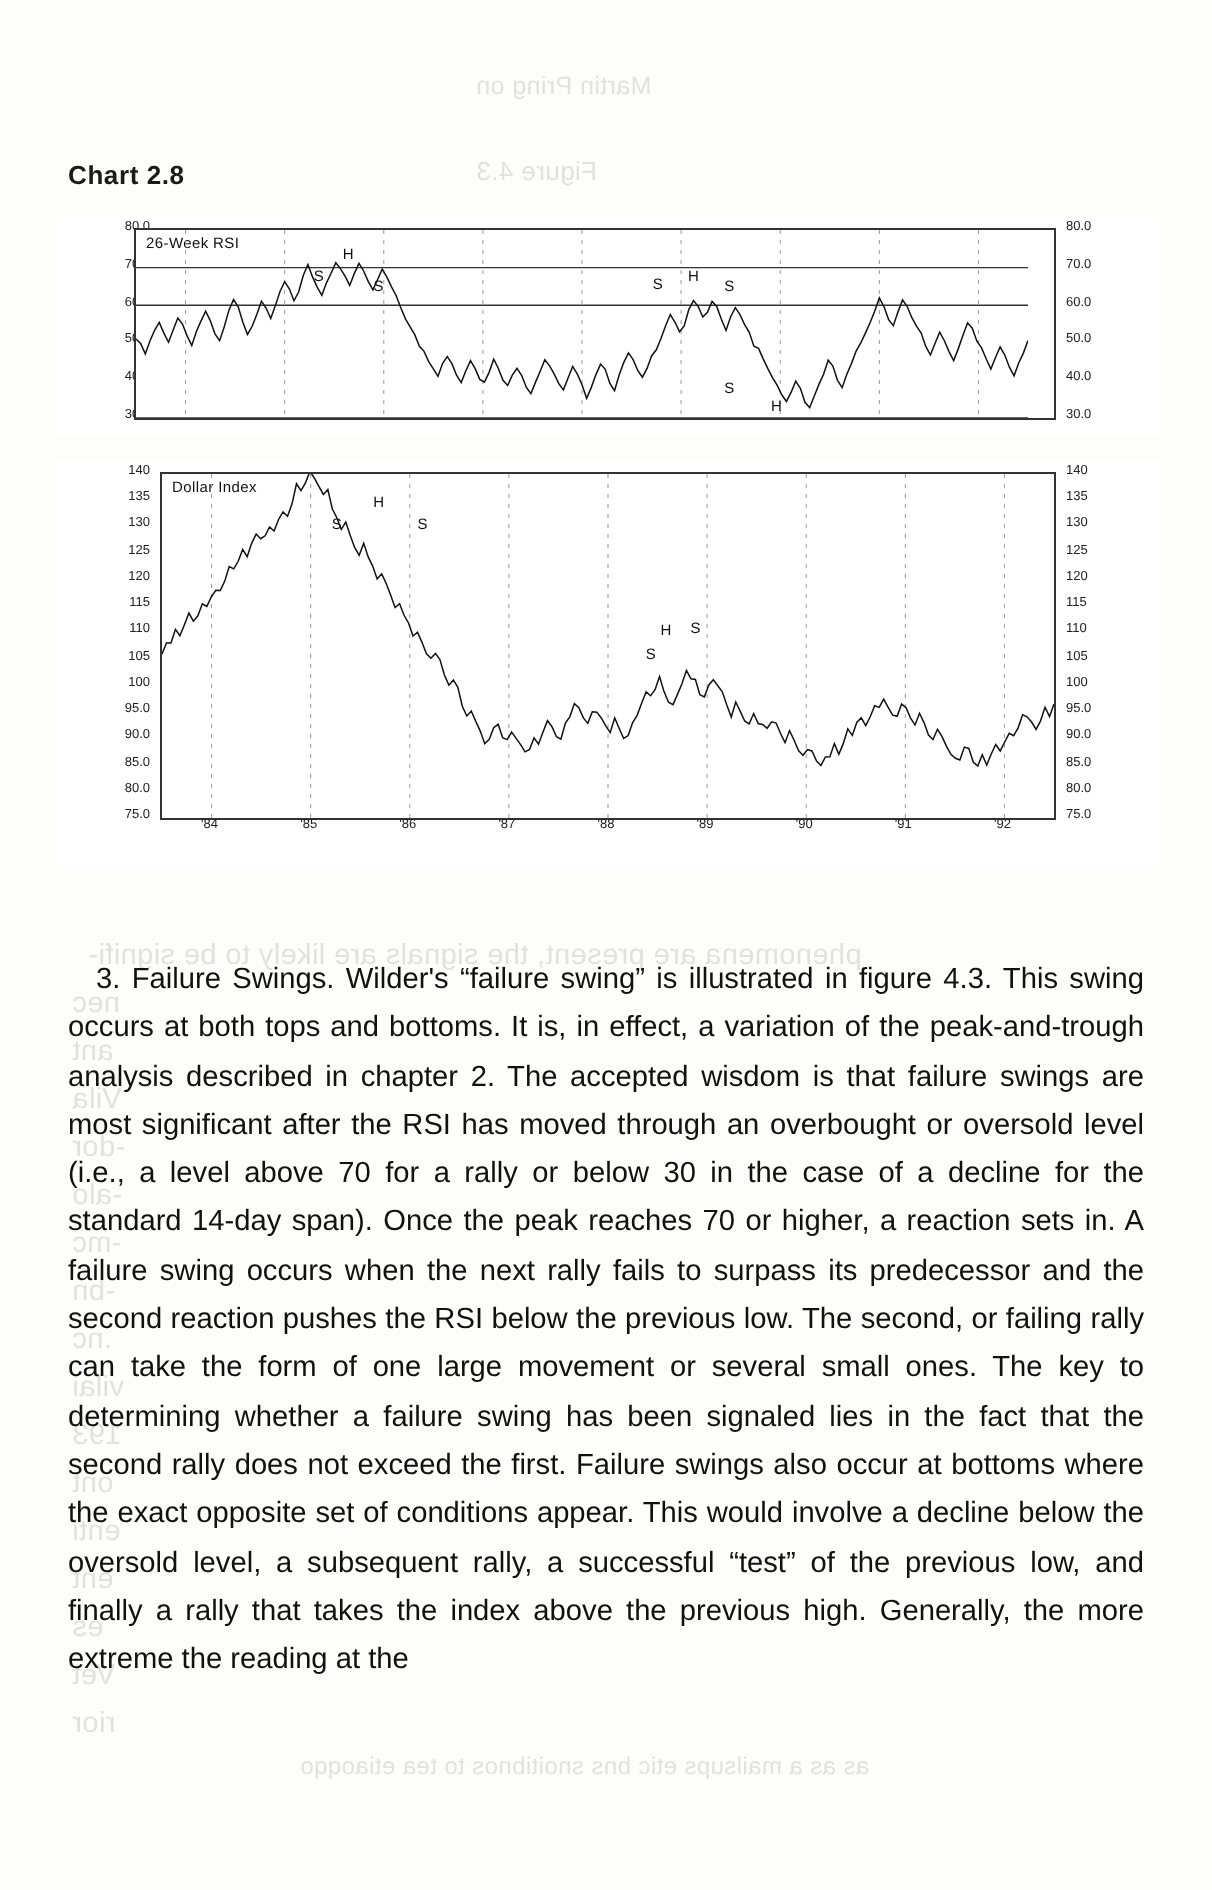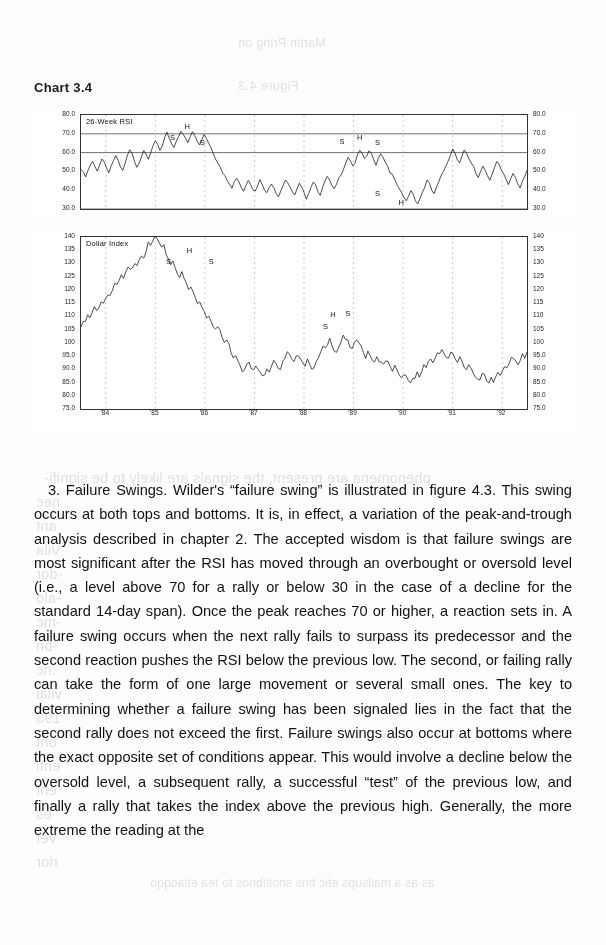--- a/index.html
+++ b/index.html
@@ -82,21 +82,21 @@
   .panel-rsi { top: 0; height: 110px; }
   .panel-dx  { top: 122px; height: 205px; }
 
   .plot-frame {
     position: absolute;
     border: 1px solid #333;
     background: #ffffff;
     overflow: hidden;
   }
   .panel-rsi .plot-frame {
-    left: 52px; top: 6px; right: 52px; height: 94px;
+    left: 39px; top: 6px; right: 52px; height: 94px;
   }
   .panel-dx .plot-frame {
     left: 52px; top: 6px; right: 52px; height: 172px;
   }
 
   .panel-tag {
     position: absolute;
     top: 2px;
     left: 3px;
     font-size: 7.5px;
@@ -196,21 +196,21 @@
       <div class="ghost" style="left: 36px; top: 758px; font-size: 14.5px;">enti</div>
       <div class="ghost" style="left: 36px; top: 782px; font-size: 14.5px;">ent</div>
       <div class="ghost" style="left: 36px; top: 806px; font-size: 14.5px;">es</div>
       <div class="ghost" style="left: 36px; top: 830px; font-size: 14.5px;">Vet</div>
       <div class="ghost" style="left: 36px; top: 854px; font-size: 14.5px;">rior</div>
       <div class="ghost" style="left: 150px; top: 876px; font-size: 12px;">as as a mailsups etic bns snoitibnos to tea etiaoqqo</div>
     </div>
 
 
   <div class="caption-row">
-    <div class="caption-label">Chart 3.4</div>
+    <div class="caption-label">Chart 2.8</div>
   </div>
 
   <div class="figure">
 
     <div class="panel panel-rsi">
       <div class="axis-labels axis-left" id="rsi-axis-left">
           <span style="top: 3px;">80.0</span>
           <span style="top: 21.8px;">70.0</span>
           <span style="top: 40.6px;">60.0</span>
           <span style="top: 59.4px;">50.0</span>

